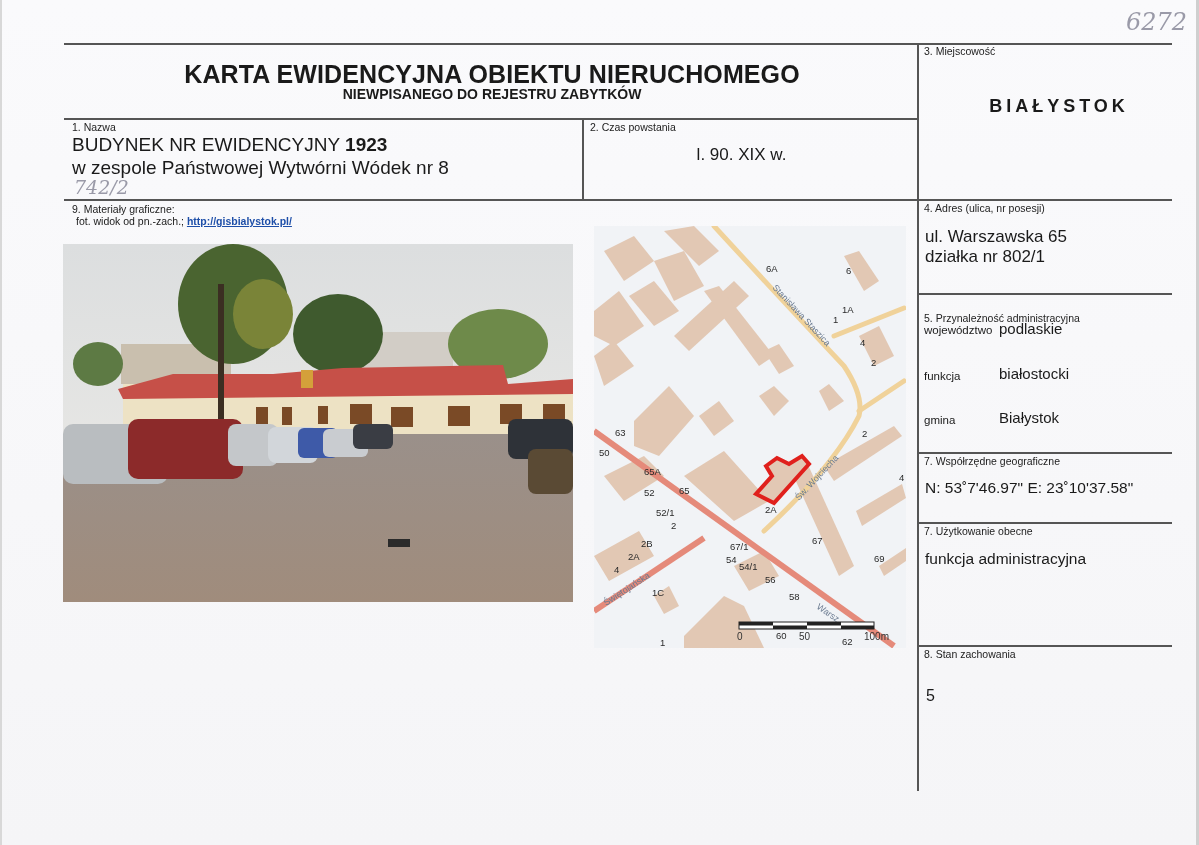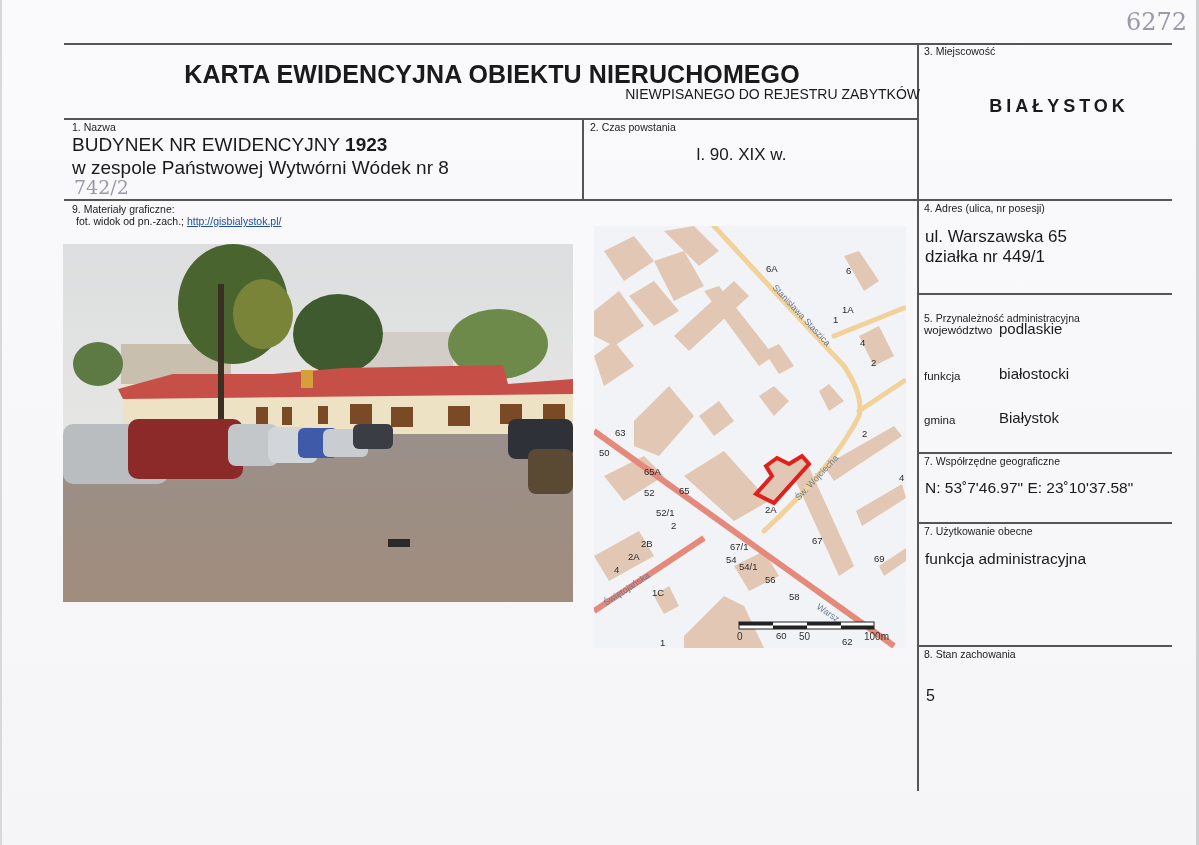--- a/index.html
+++ b/index.html
@@ -12,32 +12,32 @@
   }
   .page { position: absolute; left: 0; top: 0; width: 1199px; height: 845px;
     background: linear-gradient(180deg,#fafafc 0%,#f5f5f7 100%);
     border-left: 2px solid #d8d8d8; border-right: 3px solid #cfcfcf; }
   .hline { position: absolute; height: 1.5px; background: #555; }
   .vline { position: absolute; width: 1.5px; background: #555; }
   .lbl { position: absolute; font-size: 10.5px; color: #222; white-space: nowrap; }
   .abs { position: absolute; white-space: nowrap; }
 
   .title1 { left: 62px; width: 856px; top: 60px; text-align: center; font-size: 25px; font-weight: bold; letter-spacing: 0.1px; }
-  .title2 { left: 62px; width: 856px; top: 86px; text-align: right; font-size: 14px; font-weight: normal; }
+  .title2 { left: 62px; width: 856px; top: 86px; text-align: center; font-size: 14px; font-weight: bold; }
 
   .name1 { left: 70px; top: 134px; font-size: 19px; }
   .name1 b { font-weight: bold; }
   .name2 { left: 70px; top: 157px; font-size: 19px; }
-  .hand { position: absolute; font-family: "DejaVu Serif", serif; color: #9a9aa8; }
+  .hand { position: absolute; font-family: "DejaVu Serif", serif; font-style: italic; color: #9a9aa8; }
 
   .czas { left: 580px; width: 319px; top: 145px; text-align: center; font-size: 17px; }
   .city { left: 916px; width: 282px; top: 96px; text-align: center; font-size: 18px; font-weight: bold; letter-spacing: 4px; }
 
   .val17 { font-size: 17px; }
-  .link { color: #1d4ea8; text-decoration: underline; font-size: 10.5px; }
+  .link { color: #1d4ea8; text-decoration: underline; font-size: 10.5px; font-weight: bold; }
 
   .photo { position: absolute; left: 61px; top: 244px; width: 510px; height: 358px; overflow: hidden; background: #d8d9da; }
   .map { position: absolute; left: 592px; top: 226px; width: 312px; height: 422px; overflow: hidden; background: #f1f3f6; }
 </style>
 </head>
 <body>
 
 <div class="page">
 
   <div class="hline" style="left:62px; top:43px; width:1108px;"></div>
@@ -60,21 +60,21 @@
   <div class="hand" style="left:72px; top:176px; font-size:19px;">742/2</div>
 
   <div class="lbl" style="left:588px; top:121px;">2. Czas powstania</div>
   <div class="abs czas">l. 90. XIX w.</div>
 
   <div class="lbl" style="left:922px; top:45px;">3. Miejscowość</div>
   <div class="abs city">BIAŁYSTOK</div>
 
   <div class="lbl" style="left:922px; top:202px;">4. Adres (ulica, nr posesji)</div>
   <div class="abs val17" style="left:923px; top:227px;">ul. Warszawska 65</div>
-  <div class="abs val17" style="left:923px; top:247px;">działka nr 449/1</div>
+  <div class="abs val17" style="left:923px; top:247px;">działka nr 802/1</div>
 
   <div class="lbl" style="left:922px; top:296px;margin-top:16px;">5. Przynależność administracyjna</div>
   <div class="abs" style="left:922px; top:324px; font-size:11.5px;">województwo</div>
   <div class="abs" style="left:997px; top:320px; font-size:15px;">podlaskie</div>
   <div class="abs" style="left:922px; top:370px; font-size:11.5px;">funkcja</div>
   <div class="abs" style="left:997px; top:365px; font-size:15px;">białostocki</div>
   <div class="abs" style="left:922px; top:414px; font-size:11.5px;">gmina</div>
   <div class="abs" style="left:997px; top:409px; font-size:15px;">Białystok</div>
 
   <div class="lbl" style="left:922px; top:455px;">7. Współrzędne geograficzne</div>

